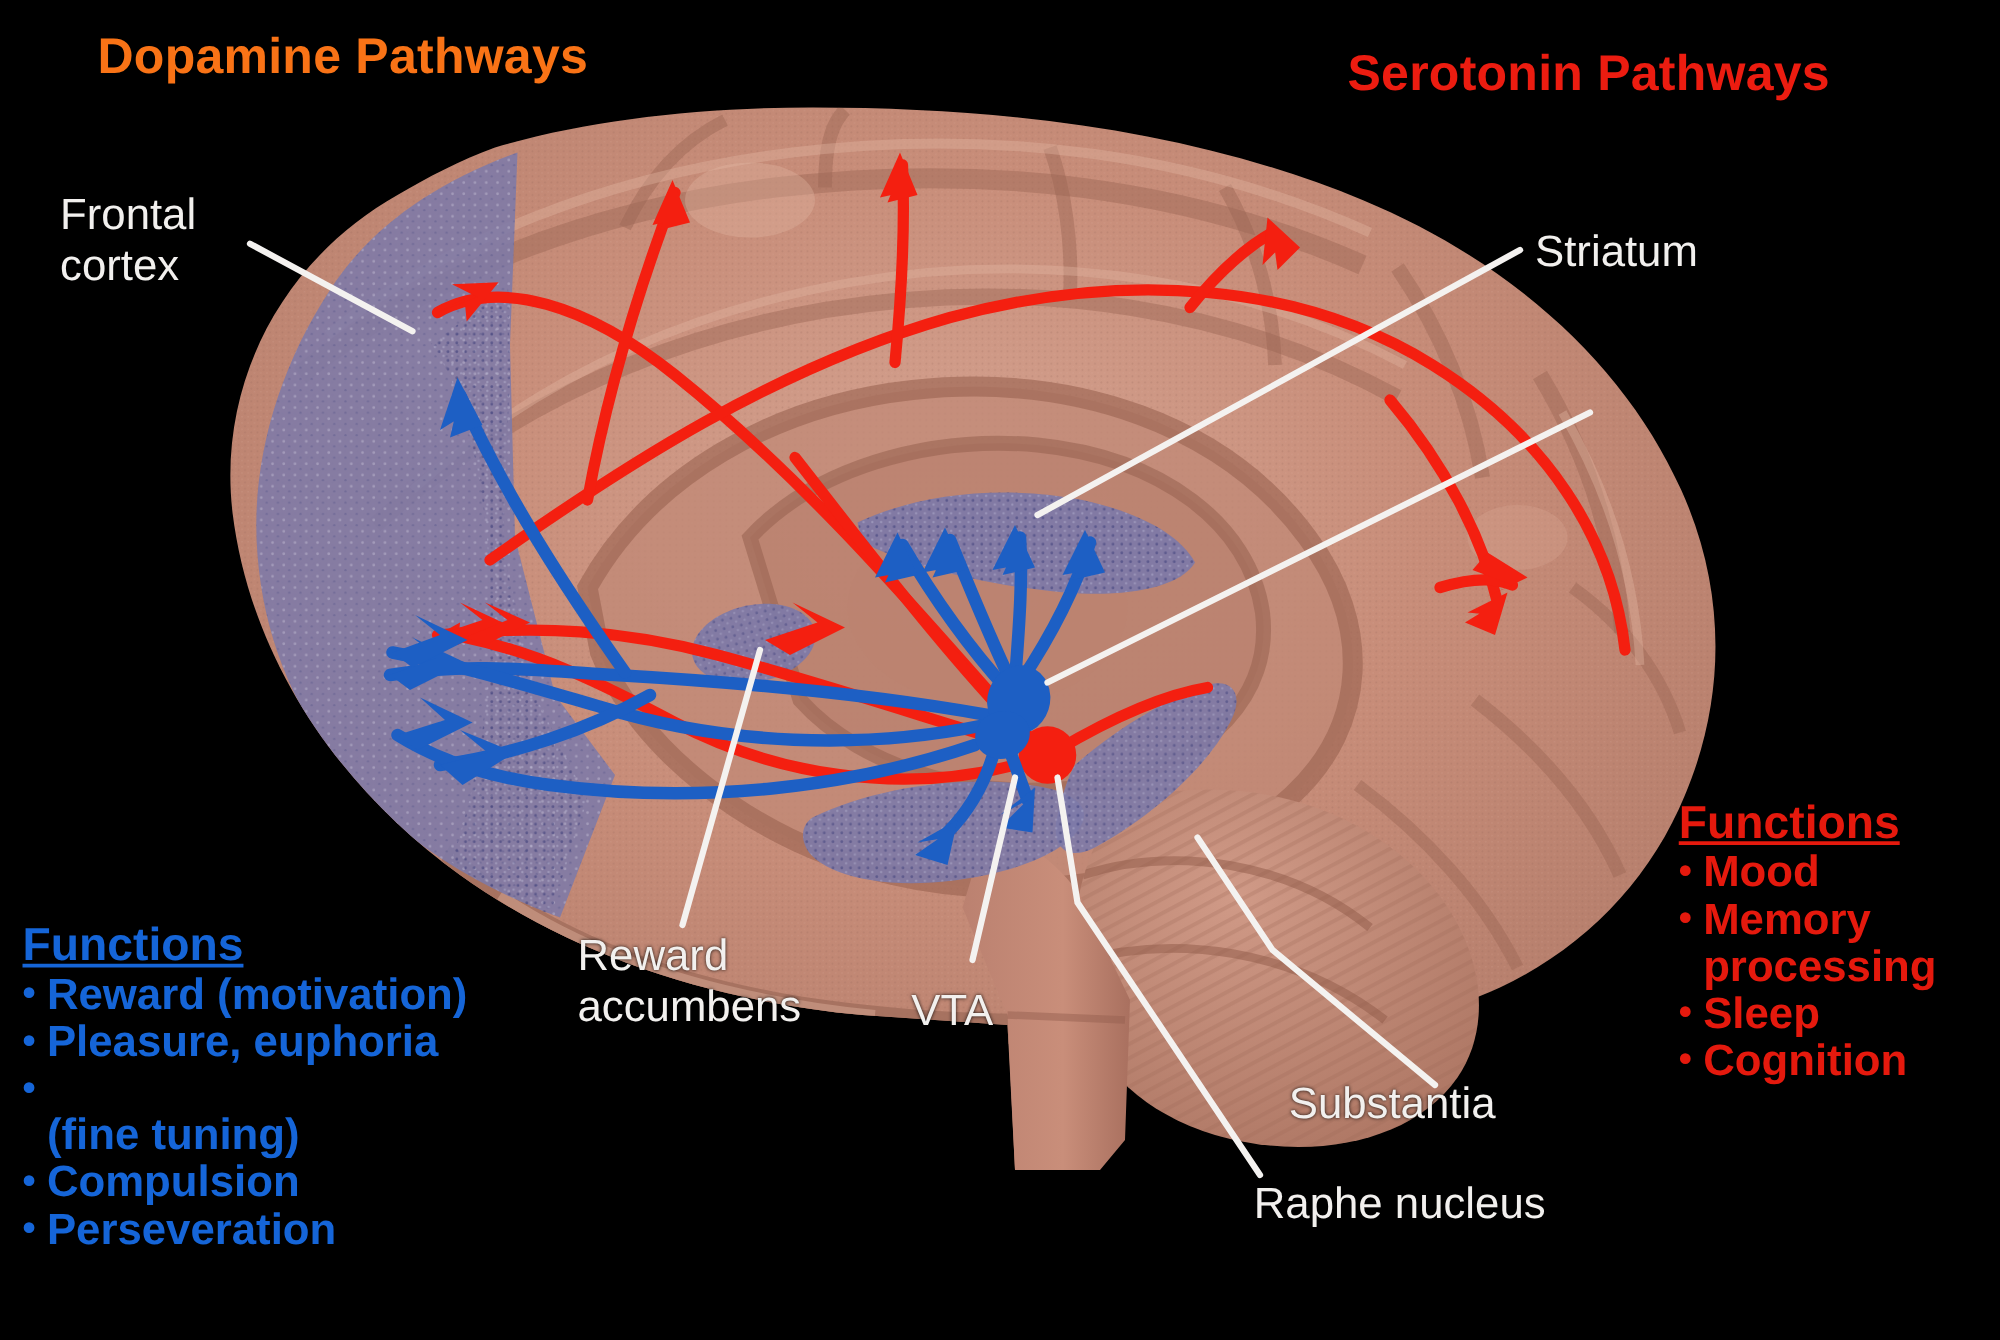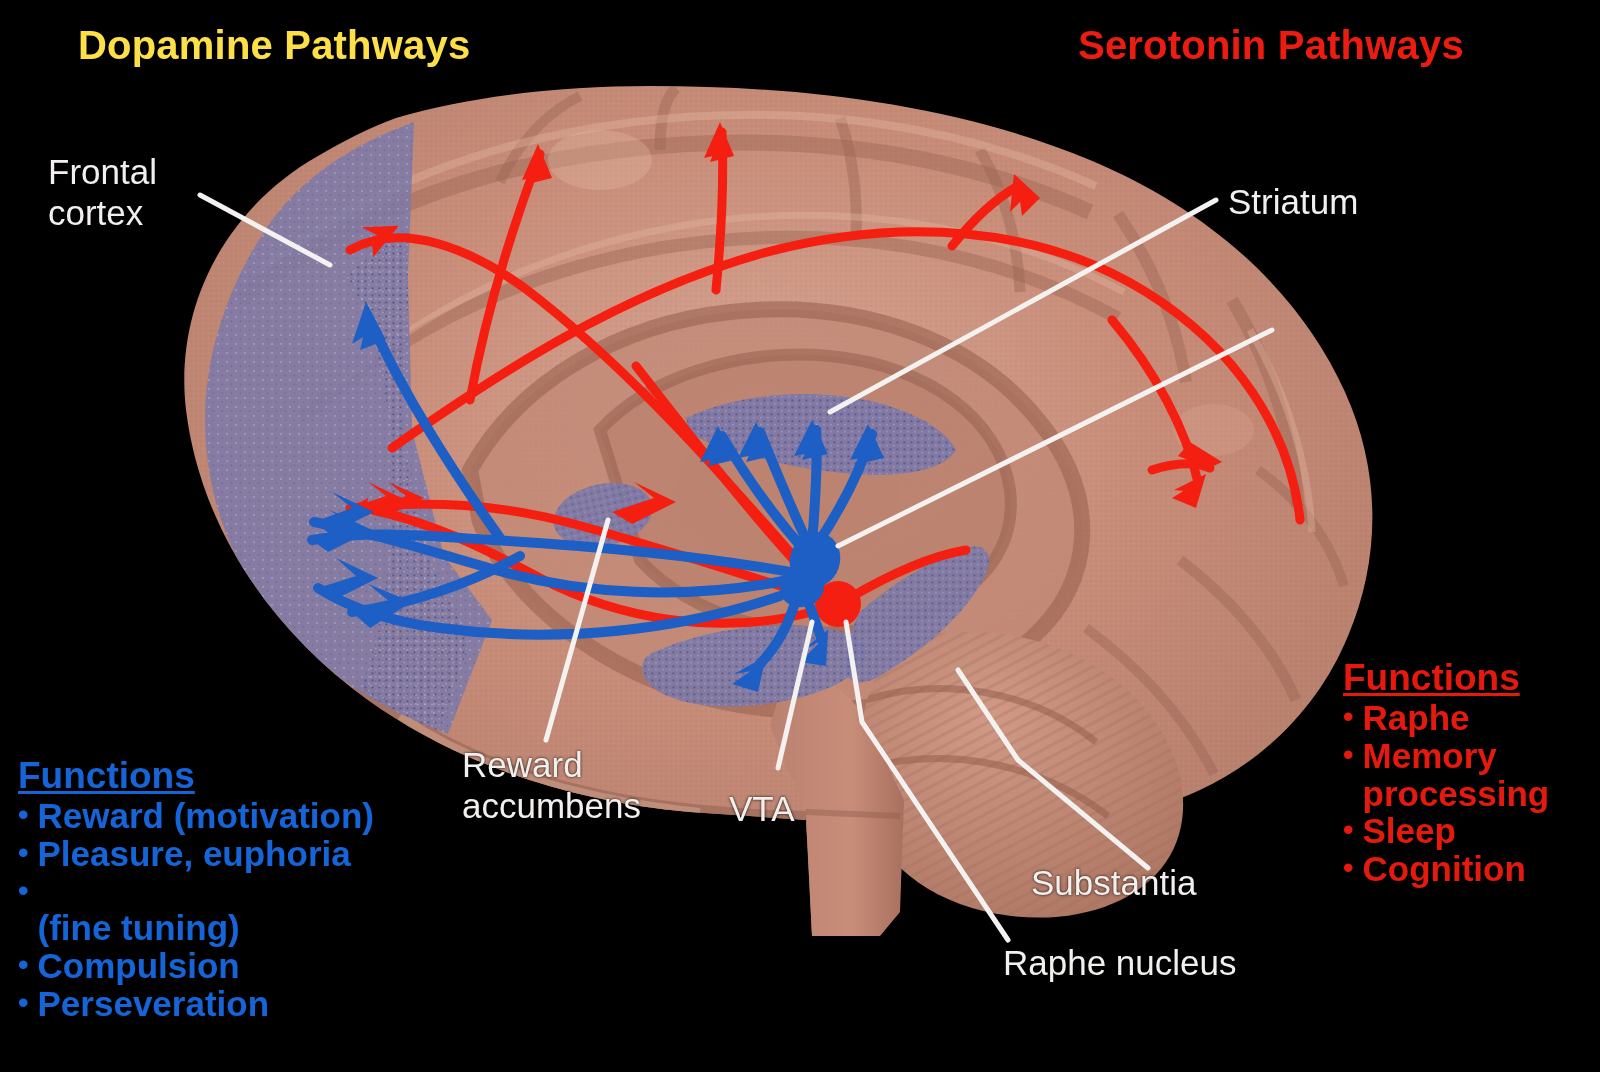--- a/index.html
+++ b/index.html
@@ -3,27 +3,27 @@
 <meta charset="utf-8">
 <style>
   html,body{margin:0;padding:0;background:#000;}
   #root{
     position:relative;width:1600px;height:1072px;background:#000;overflow:hidden;
     font-family:"Liberation Sans", sans-serif;
   }
   #root svg{position:absolute;left:0;top:0;width:1600px;height:1072px;}
 
   .title{position:absolute;font-weight:bold;font-size:40px;letter-spacing:.2px;white-space:nowrap;}
-  #dopamine-title{left:78px;top:23px;color:#fde047;}
-  #serotonin-title{left:1078px;top:23px;color:#ec1c10;}
+  #dopamine-title{left:78px;top:23px;color:#f97316;}
+  #serotonin-title{left:1078px;top:37px;color:#ec1c10;}
 
   .anat-label{position:absolute;color:#f2f0ee;font-size:35px;line-height:1.16;white-space:pre-line;text-shadow:0 0 3px rgba(0,0,0,.9);}
 
   .func-box{position:absolute;}
-  .func-head{font-weight:bold;font-size:37px;text-decoration:underline;text-underline-offset:3px;margin-top:20px;}
+  .func-head{font-weight:bold;font-size:37px;text-decoration:underline;text-underline-offset:3px;}
   .func-list{margin:0;padding:0;list-style:none;}
   .func-list li{font-weight:bold;font-size:35px;line-height:1.08;white-space:pre-line;display:flex;align-items:flex-start;gap:9px;}
   .func-list li .bullet{font-size:30px;line-height:1.22;}
   .func-list li.cont .bullet{visibility:hidden;}
 
   #dopamine-functions{left:18px;top:735px;color:#1565d8;}
   #serotonin-functions{left:1343px;top:637px;color:#e5190d;}
 </style>
 </head>
 <body>
@@ -339,21 +339,21 @@
         <span>Perseveration</span>
       </li>
     </ul>
   </div>
 
   <div class="func-box" id="serotonin-functions">
     <div class="func-head">Functions</div>
     <ul class="func-list">
       <li>
         <span class="bullet">•</span>
-        <span>Raphe</span>
+        <span>Mood</span>
       </li>
       <li>
         <span class="bullet">•</span>
         <span>Memory</span>
       </li>
       <li class="cont">
         <span class="bullet">•</span>
         <span>processing</span>
       </li>
       <li>

